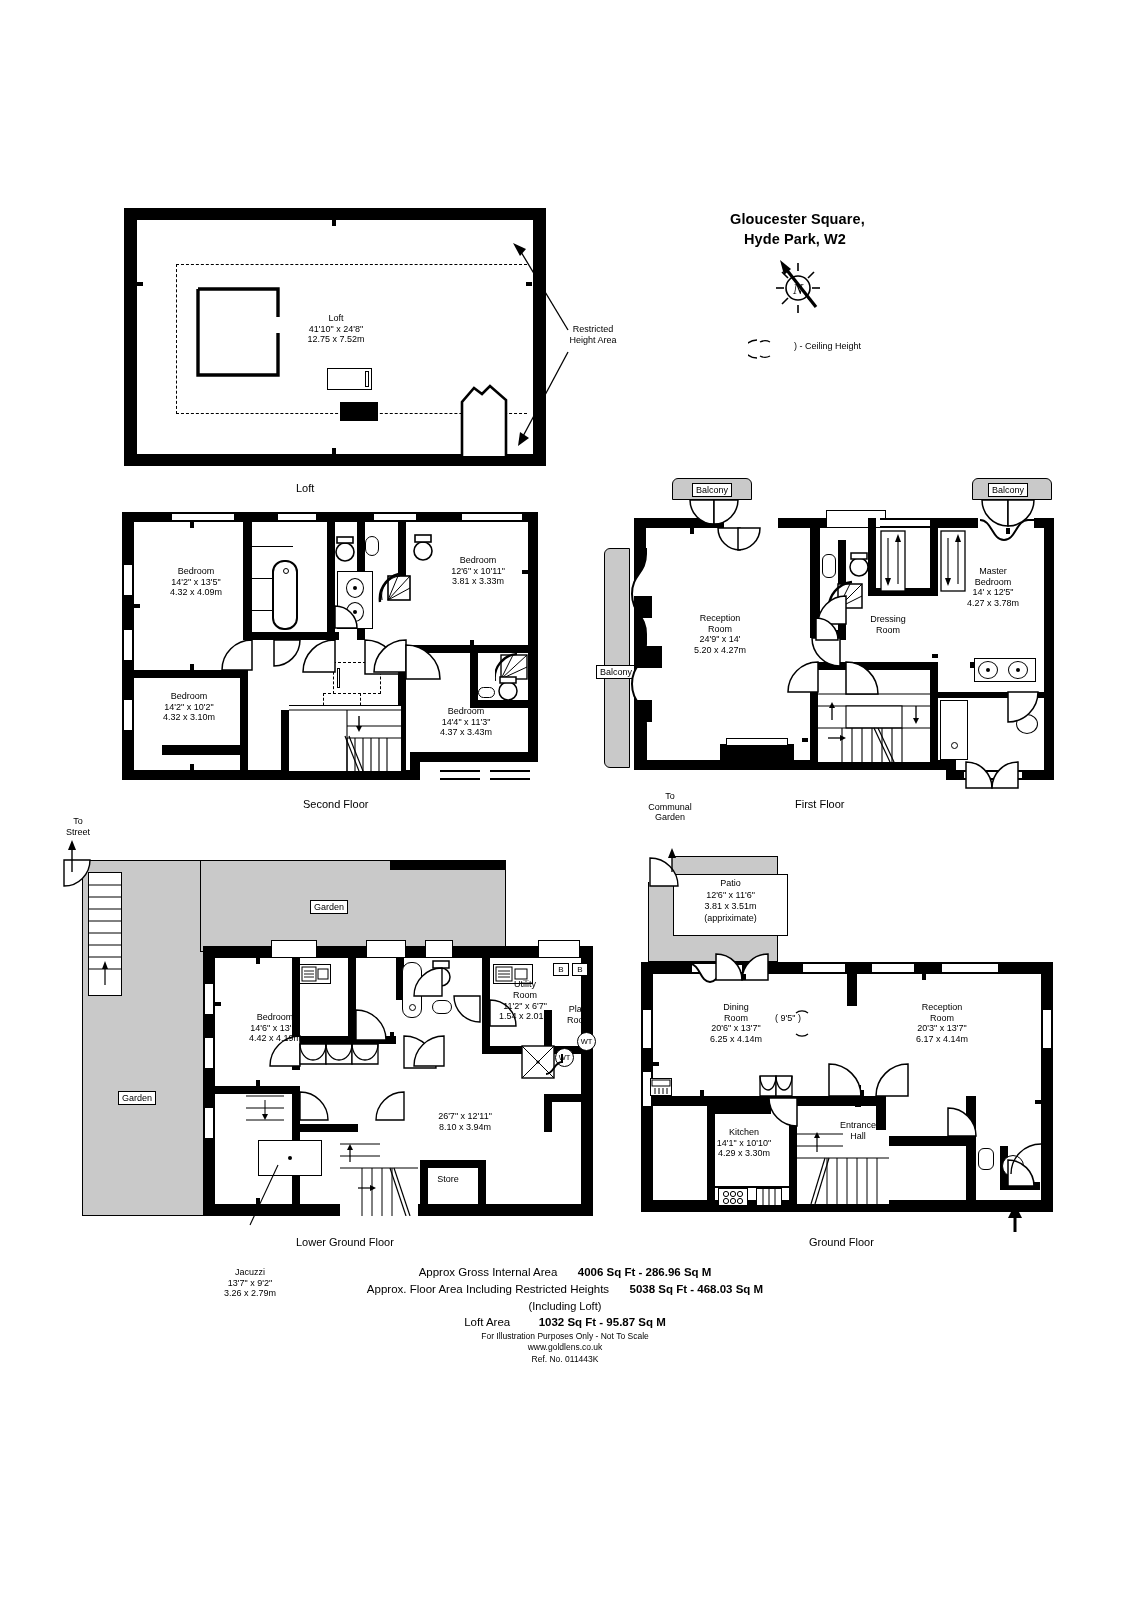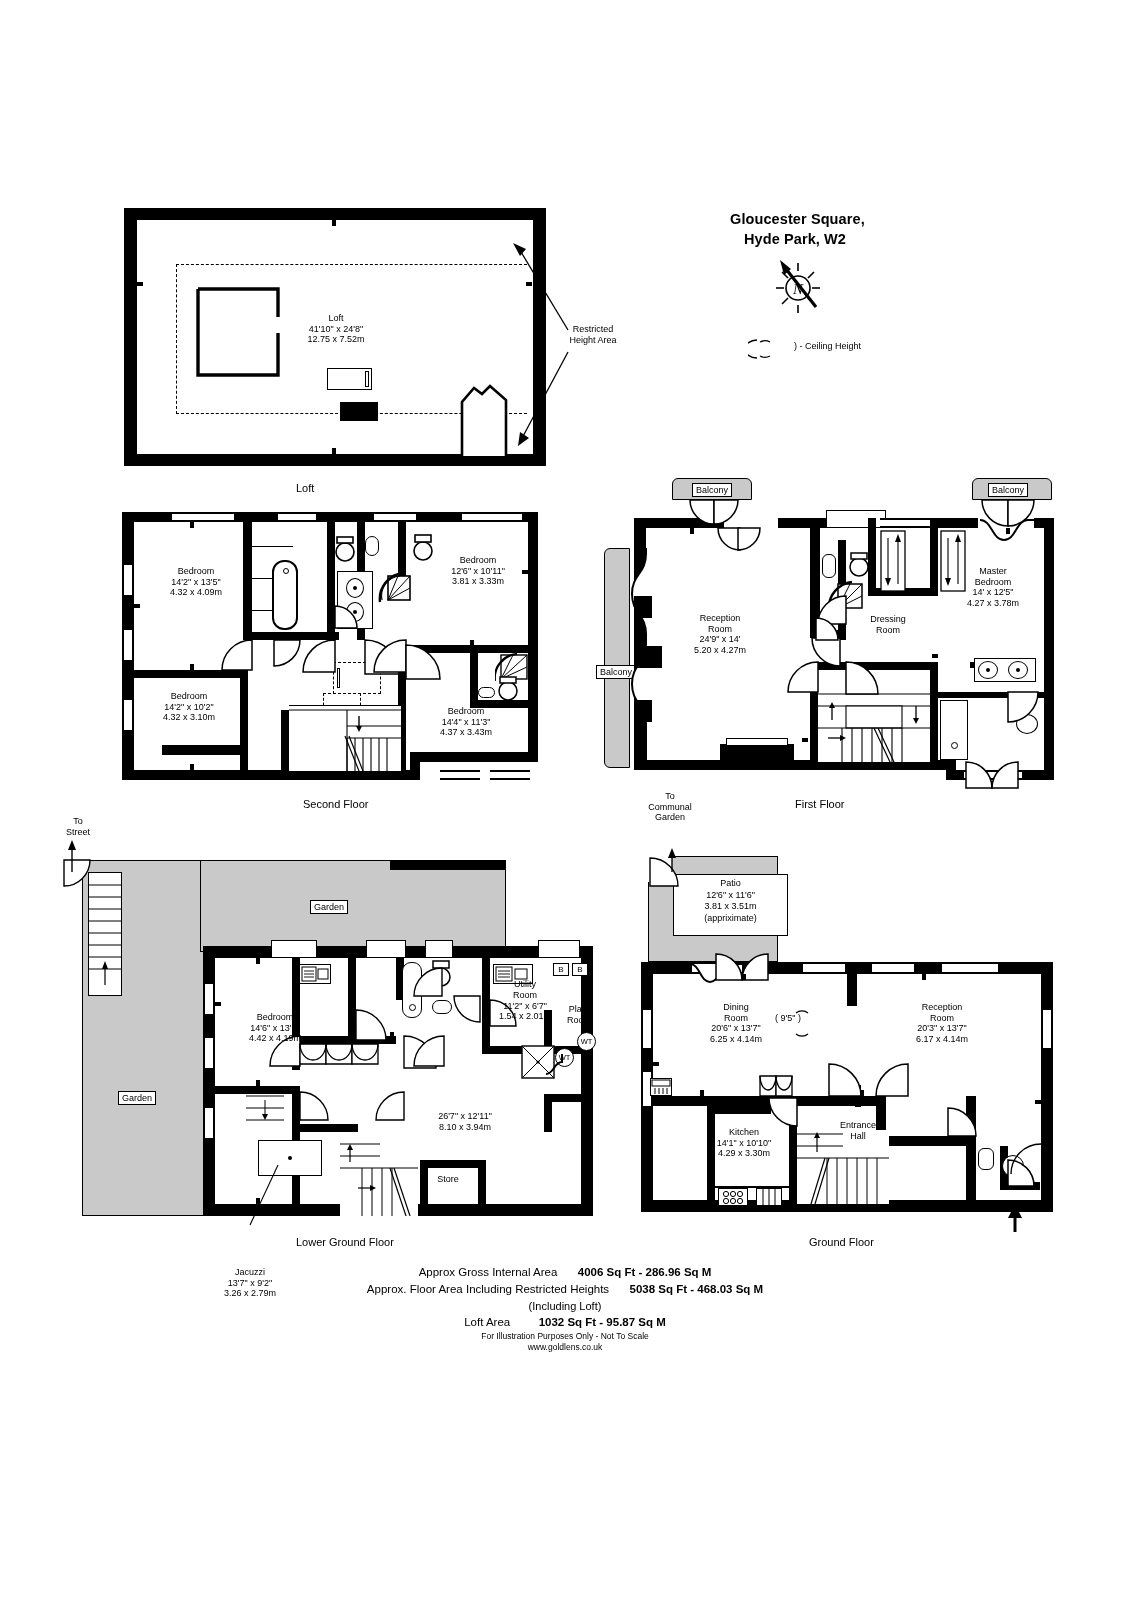--- a/index.html
+++ b/index.html
@@ -828,15 +828,16 @@
       <span class="val">5038 Sq Ft  -  468.03 Sq M</span>
     </div>
     <div class="f-sub">(Including Loft)</div>
     <div class="f-row">
       <span class="lab">Loft Area</span>
       <span style="display:inline-block;width:22px;"></span>
       <span class="val">1032 Sq Ft  -  95.87 Sq M</span>
     </div>
     <div class="f-small">For Illustration Purposes Only - Not To Scale</div>
     <div class="f-small">www.goldlens.co.uk</div>
+    <div class="f-small">Ref. No. 011443K</div>
   </div>
 
 </div>
 
 </body></html>

